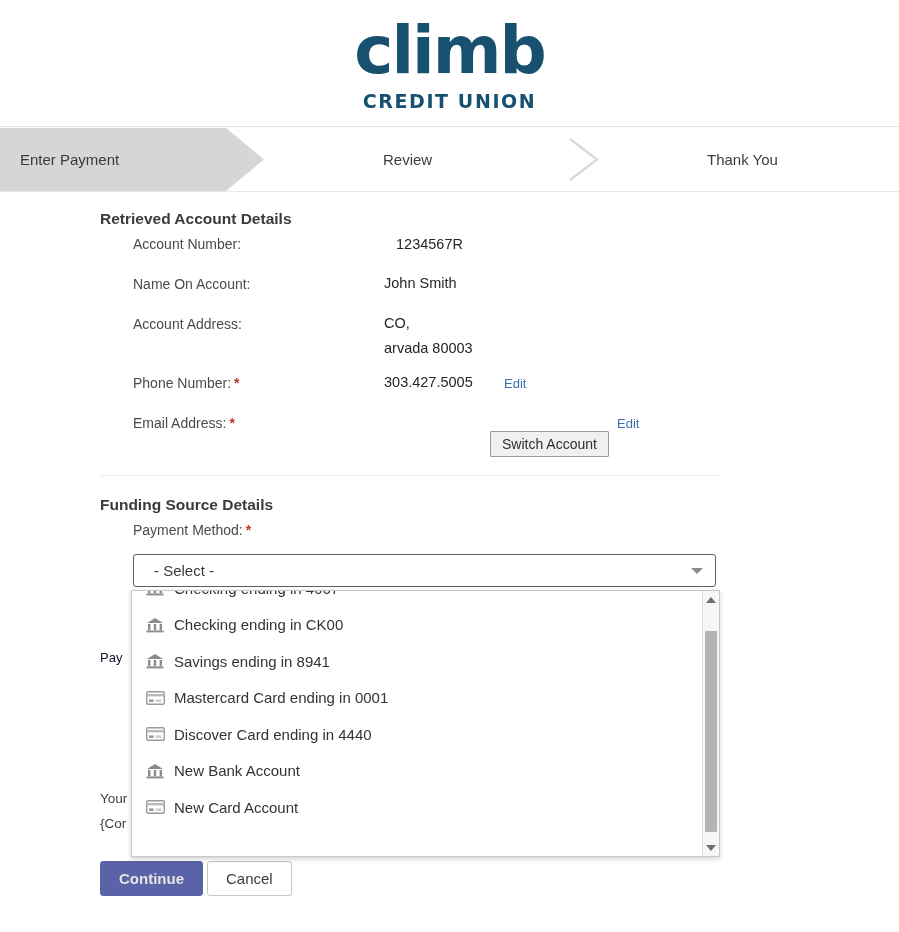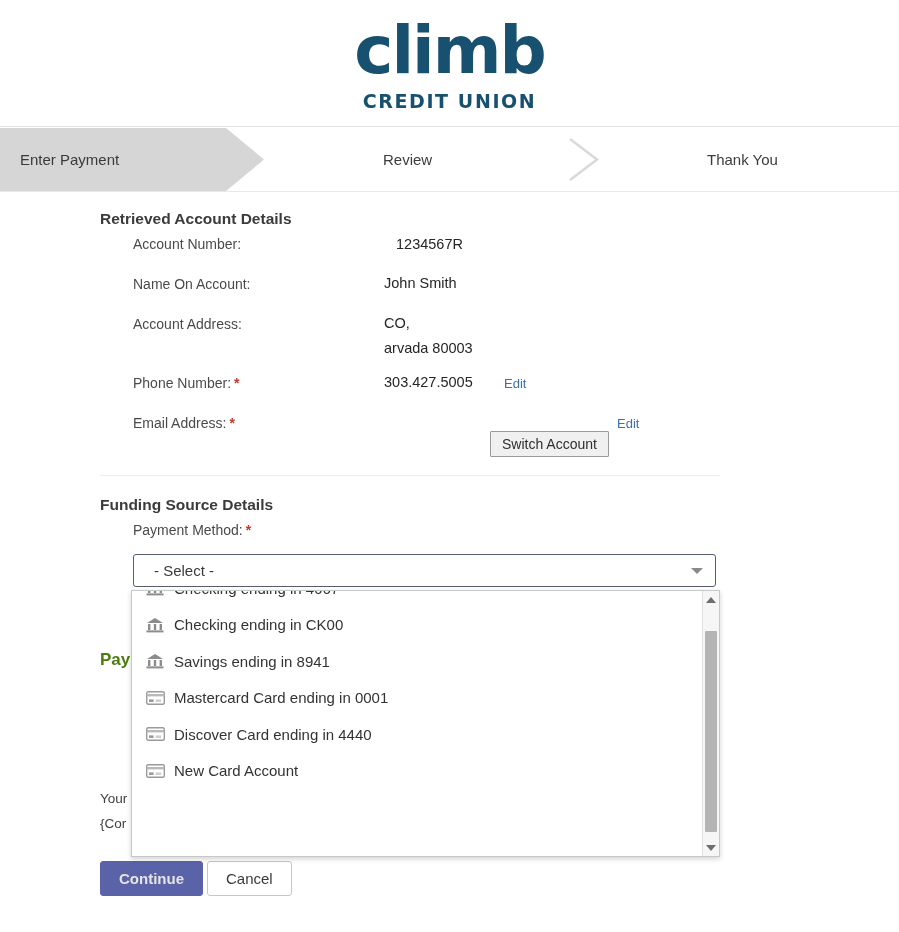--- a/index.html
+++ b/index.html
@@ -155,21 +155,21 @@
     border-left: 5px solid transparent; border-right: 5px solid transparent;
     border-top: 6px solid #6e6e6e; }
   .dd-thumb {
     position: absolute; left: 2px; width: 12px;
     top: 40px; bottom: 24px;
     background: #b4b4b4; border-radius: 1px;
   }
 
   
   .behind-heading {
-    position: absolute; font-size: 17px; font-weight: bold; color: #4d7c0f;
+    position: absolute; font-size: 13px; font-weight: normal; color: #0f172a;
     white-space: nowrap;
   }
   .behind-text {
     position: absolute; font-size: 13.5px; color: #3f3f3f; white-space: nowrap;
   }
 
   
   .btn-continue {
     position: absolute;
     background: #5a62a8; color: #e5e5e5;
@@ -318,20 +318,32 @@
               <rect x="0.7" y="0.7" width="17.6" height="12.6" rx="1.5" fill="#ffffff" stroke="#9a9a9a" stroke-width="1.4"></rect>
               <rect x="0.7" y="3" width="17.6" height="2.4" fill="#b9b9b9"></rect>
               <rect x="3" y="8.4" width="4.6" height="2.6" fill="#9a9a9a"></rect>
               <rect x="9.6" y="8.4" width="5.6" height="2.6" fill="#cfcfcf"></rect>
             </svg>
           </span>
           <span>Discover Card ending in 4440</span>
         </div>
 
 
+        <div class="dd-item">
+          <span class="ic">
+            <svg width="18" height="16" viewBox="0 0 18 16">
+              <polygon points="9,1 17,6 1,6" fill="#8c8c8c"></polygon>
+              <rect x="2" y="7" width="2.4" height="6" fill="#8c8c8c"></rect>
+              <rect x="7.8" y="7" width="2.4" height="6" fill="#8c8c8c"></rect>
+              <rect x="13.6" y="7" width="2.4" height="6" fill="#8c8c8c"></rect>
+              <rect x="0.5" y="13.4" width="17" height="2" fill="#8c8c8c"></rect>
+            </svg>
+          </span>
+          <span>New Bank Account</span>
+        </div>
 
         <div class="dd-item">
           <span class="ic">
             <svg width="19" height="14" viewBox="0 0 19 14">
               <rect x="0.7" y="0.7" width="17.6" height="12.6" rx="1.5" fill="#ffffff" stroke="#9a9a9a" stroke-width="1.4"></rect>
               <rect x="0.7" y="3" width="17.6" height="2.4" fill="#b9b9b9"></rect>
               <rect x="3" y="8.4" width="4.6" height="2.6" fill="#9a9a9a"></rect>
               <rect x="9.6" y="8.4" width="5.6" height="2.6" fill="#cfcfcf"></rect>
             </svg>
           </span>

